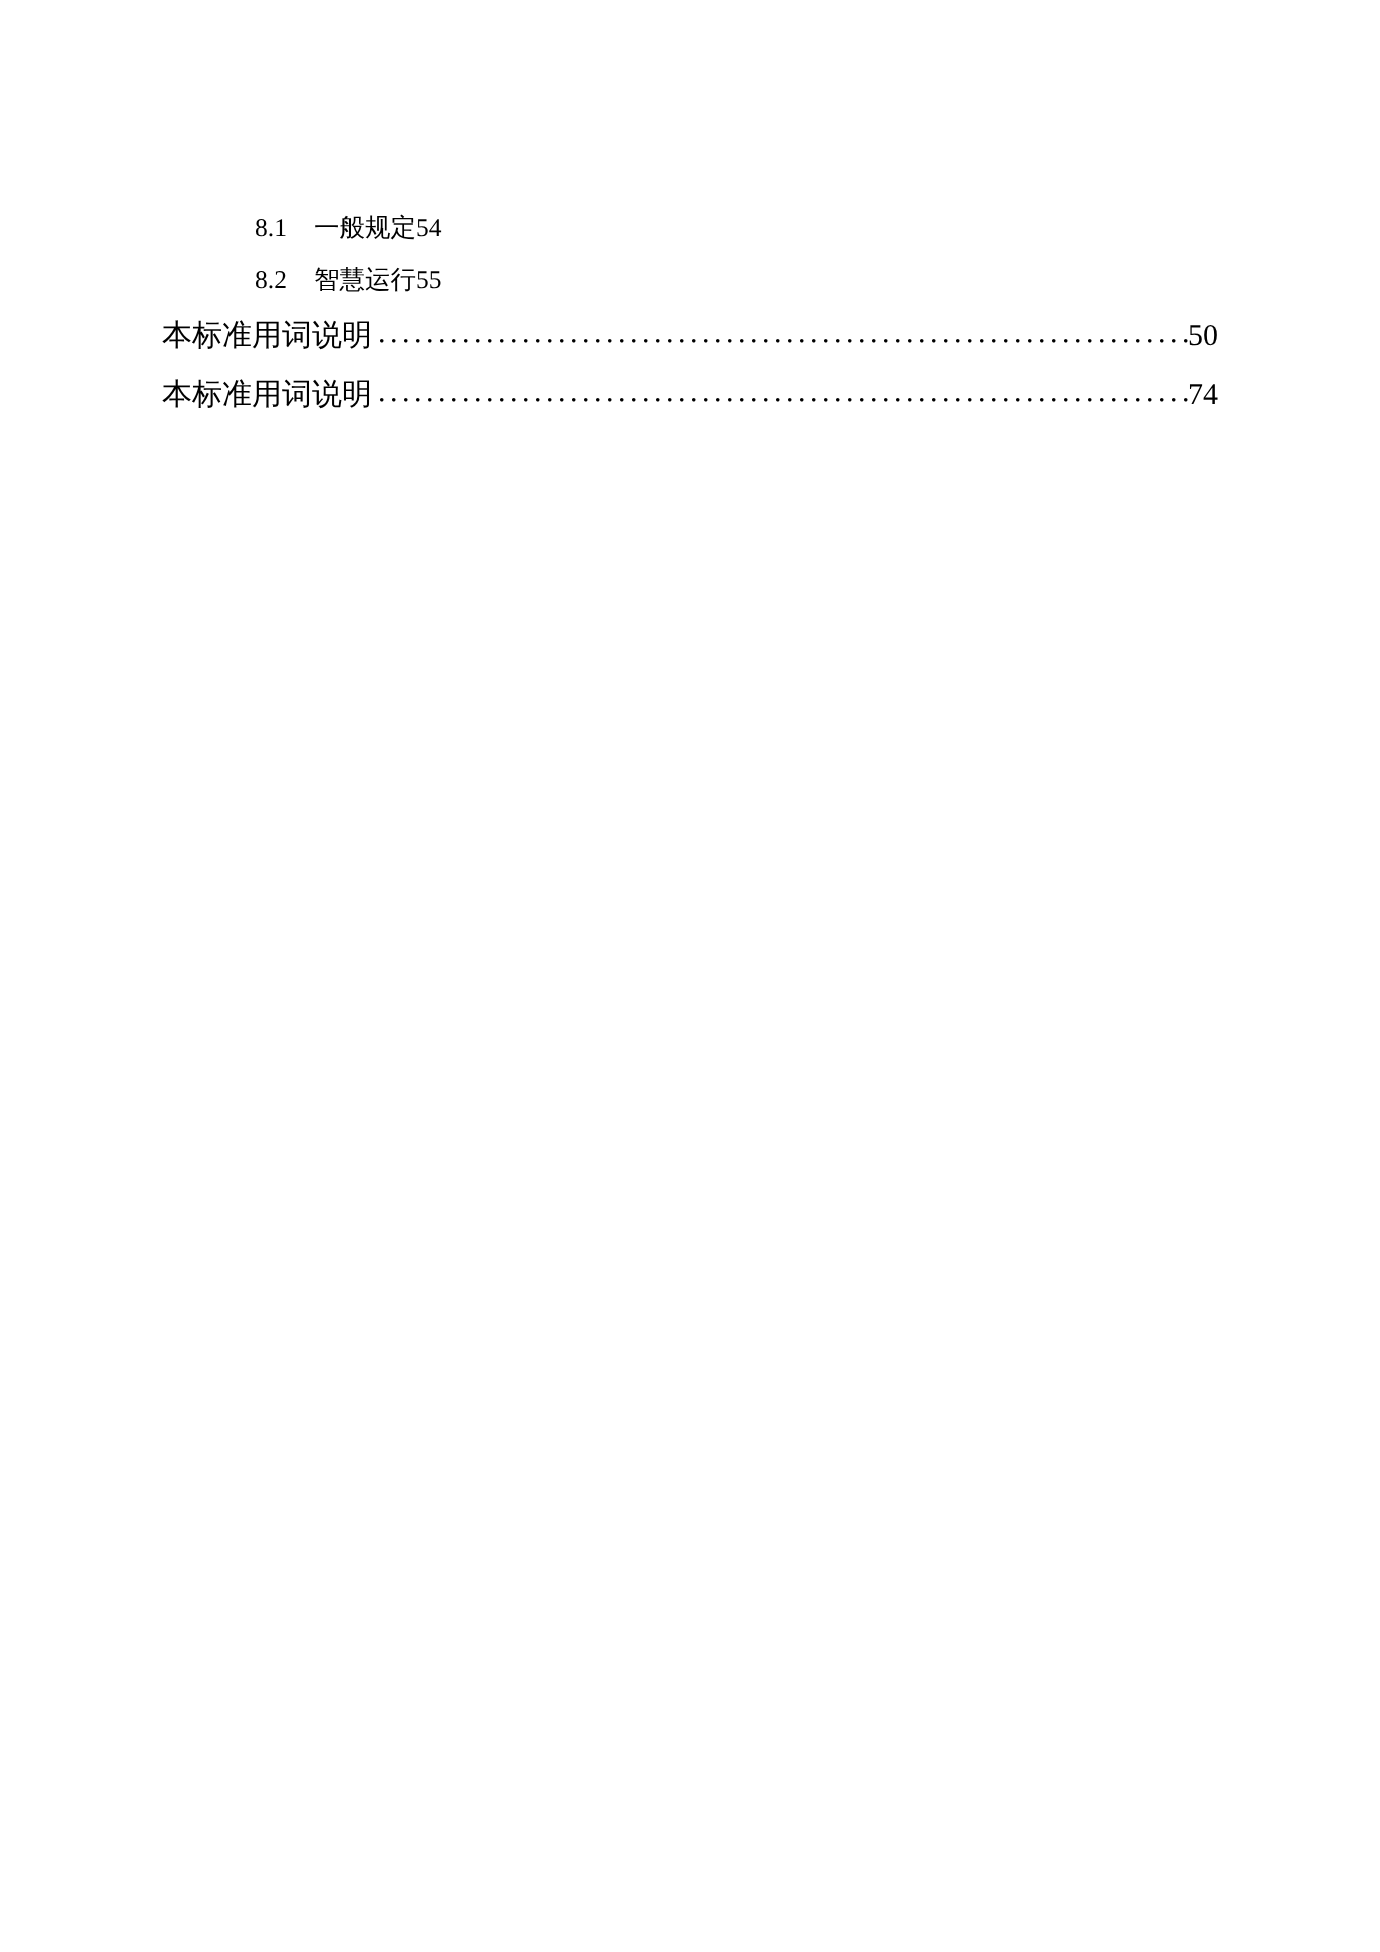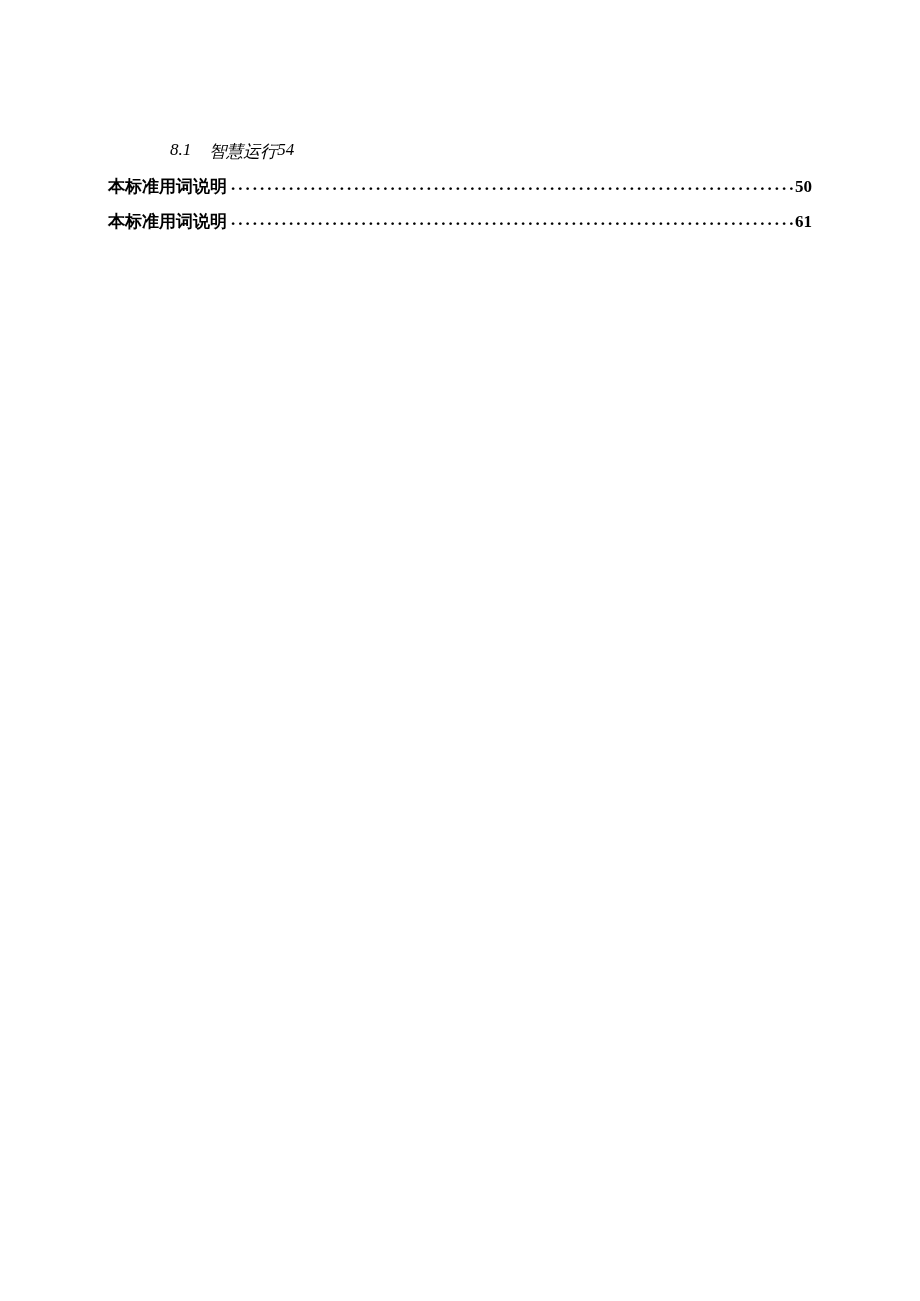--- a/index.html
+++ b/index.html
@@ -15,40 +15,38 @@
       color: #000000;
       padding-top: 140px;
       padding-left: 108px;
       padding-right: 108px;
     }
     .toc-container {
       width: 100%;
     }
     .sub-entry {
       display: flex;
-      align-items: flex-start;
+      align-items: center;
       margin-bottom: 12px;
       font-size: 17px;
       padding-left: 62px;
-      font-style: italic;
     }
     .sub-num {
       margin-right: 18px;
     }
     .sub-title {
     }
     .sub-page {
     }
     .main-entry {
       display: flex;
       align-items: baseline;
       margin-bottom: 12px;
-      font-size: 17px;
+      font-size: 20px;
       width: 100%;
-      font-weight: bold;
     }
     .main-title {
       flex-shrink: 0;
     }
     .main-page {
       flex-shrink: 0;
     }
     .leader {
       flex: 1;
       overflow: hidden;
@@ -60,31 +58,36 @@
       top: -2px;
     }
   </style>
 </head>
 <body>
 
 <div class="toc-container">
 
   <div class="sub-entry">
     <span class="sub-num">8.1</span>
-    <span class="sub-title">智慧运行</span>
+    <span class="sub-title">一般规定</span>
       <span class="sub-page">54</span>
   </div>
 
+  <div class="sub-entry">
+    <span class="sub-num">8.2</span>
+    <span class="sub-title">智慧运行</span>
+      <span class="sub-page">55</span>
+  </div>
 
 
   <div class="main-entry">
     <span class="main-title">本标准用词说明</span>
     <span class="leader">........................................................................................................</span>
     <span class="main-page">50</span>
   </div>
 
   <div class="main-entry">
     <span class="main-title">本标准用词说明</span>
     <span class="leader">........................................................................................................</span>
-    <span class="main-page">61</span>
+    <span class="main-page">74</span>
   </div>
 
 </div>
 
 </body></html>

